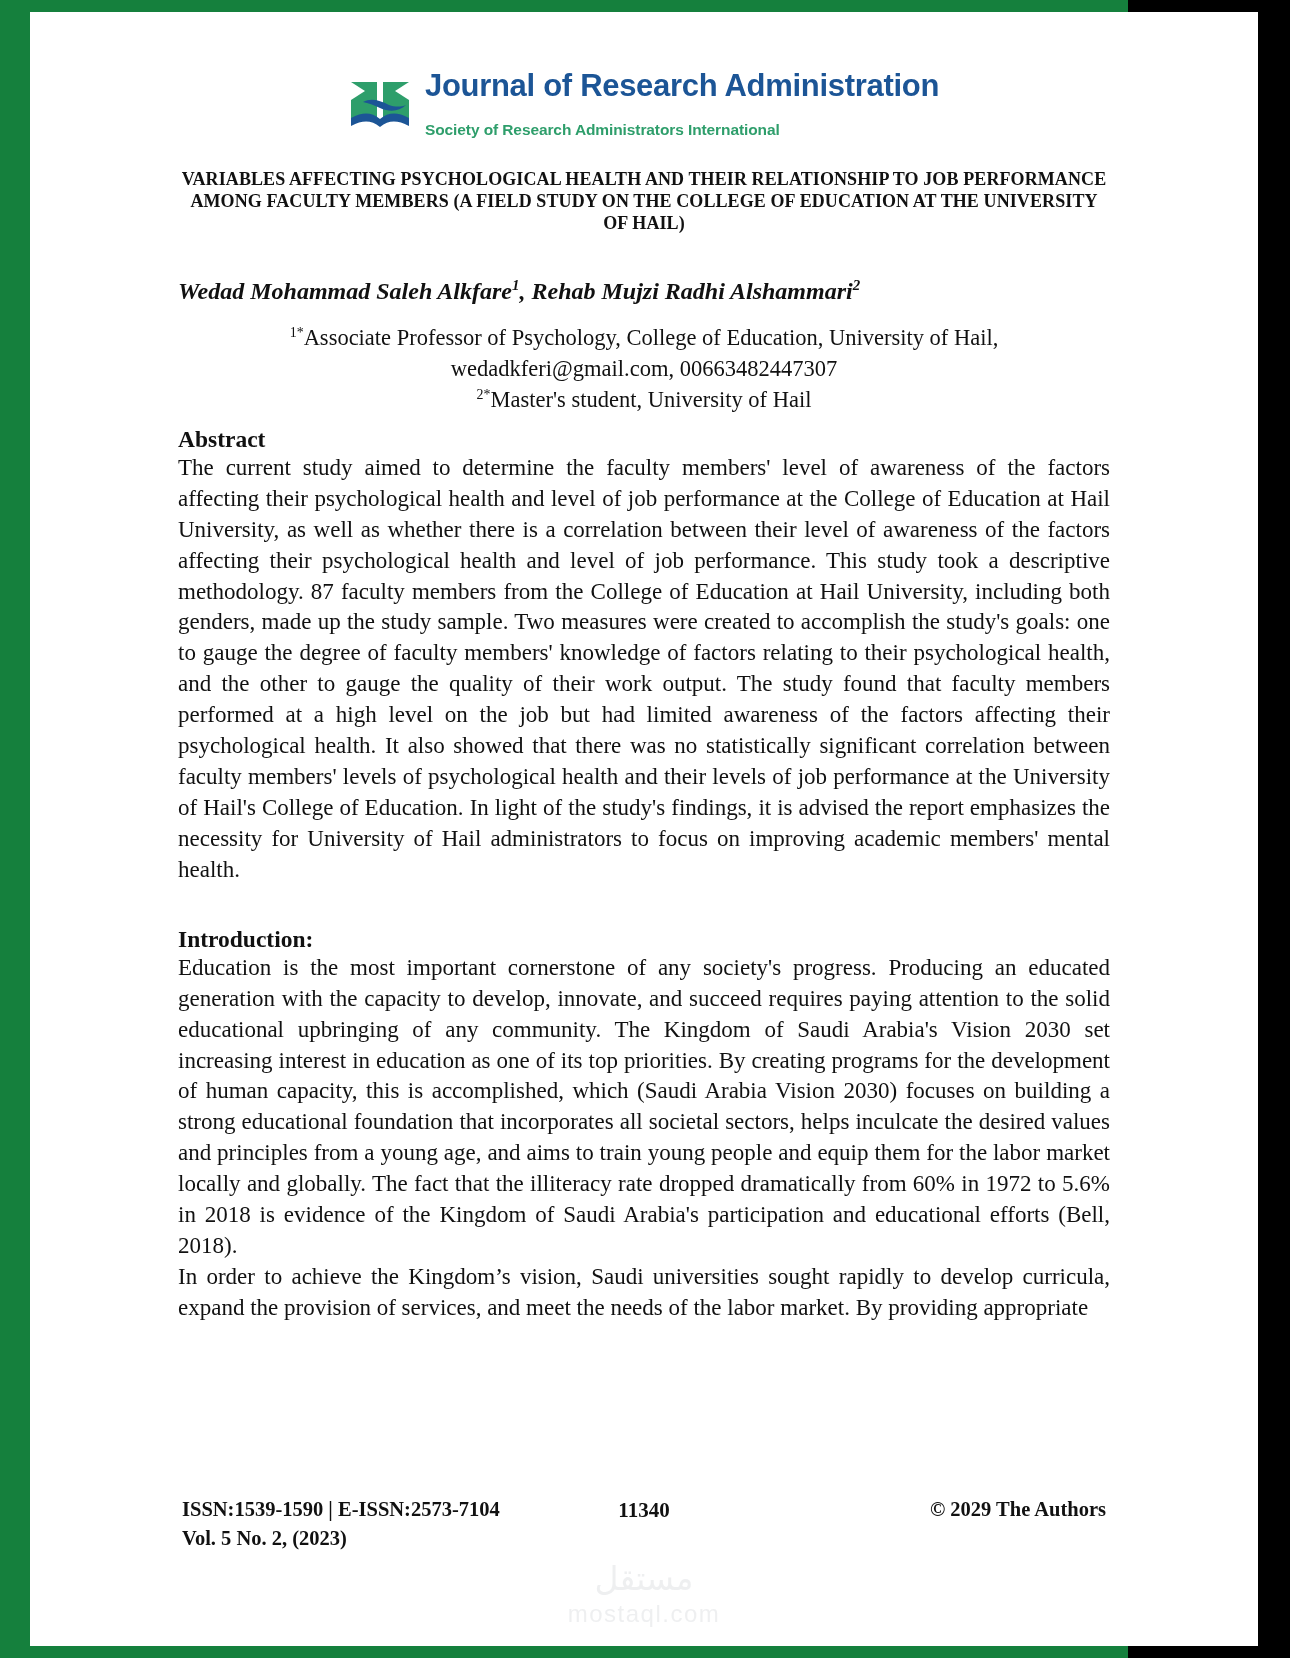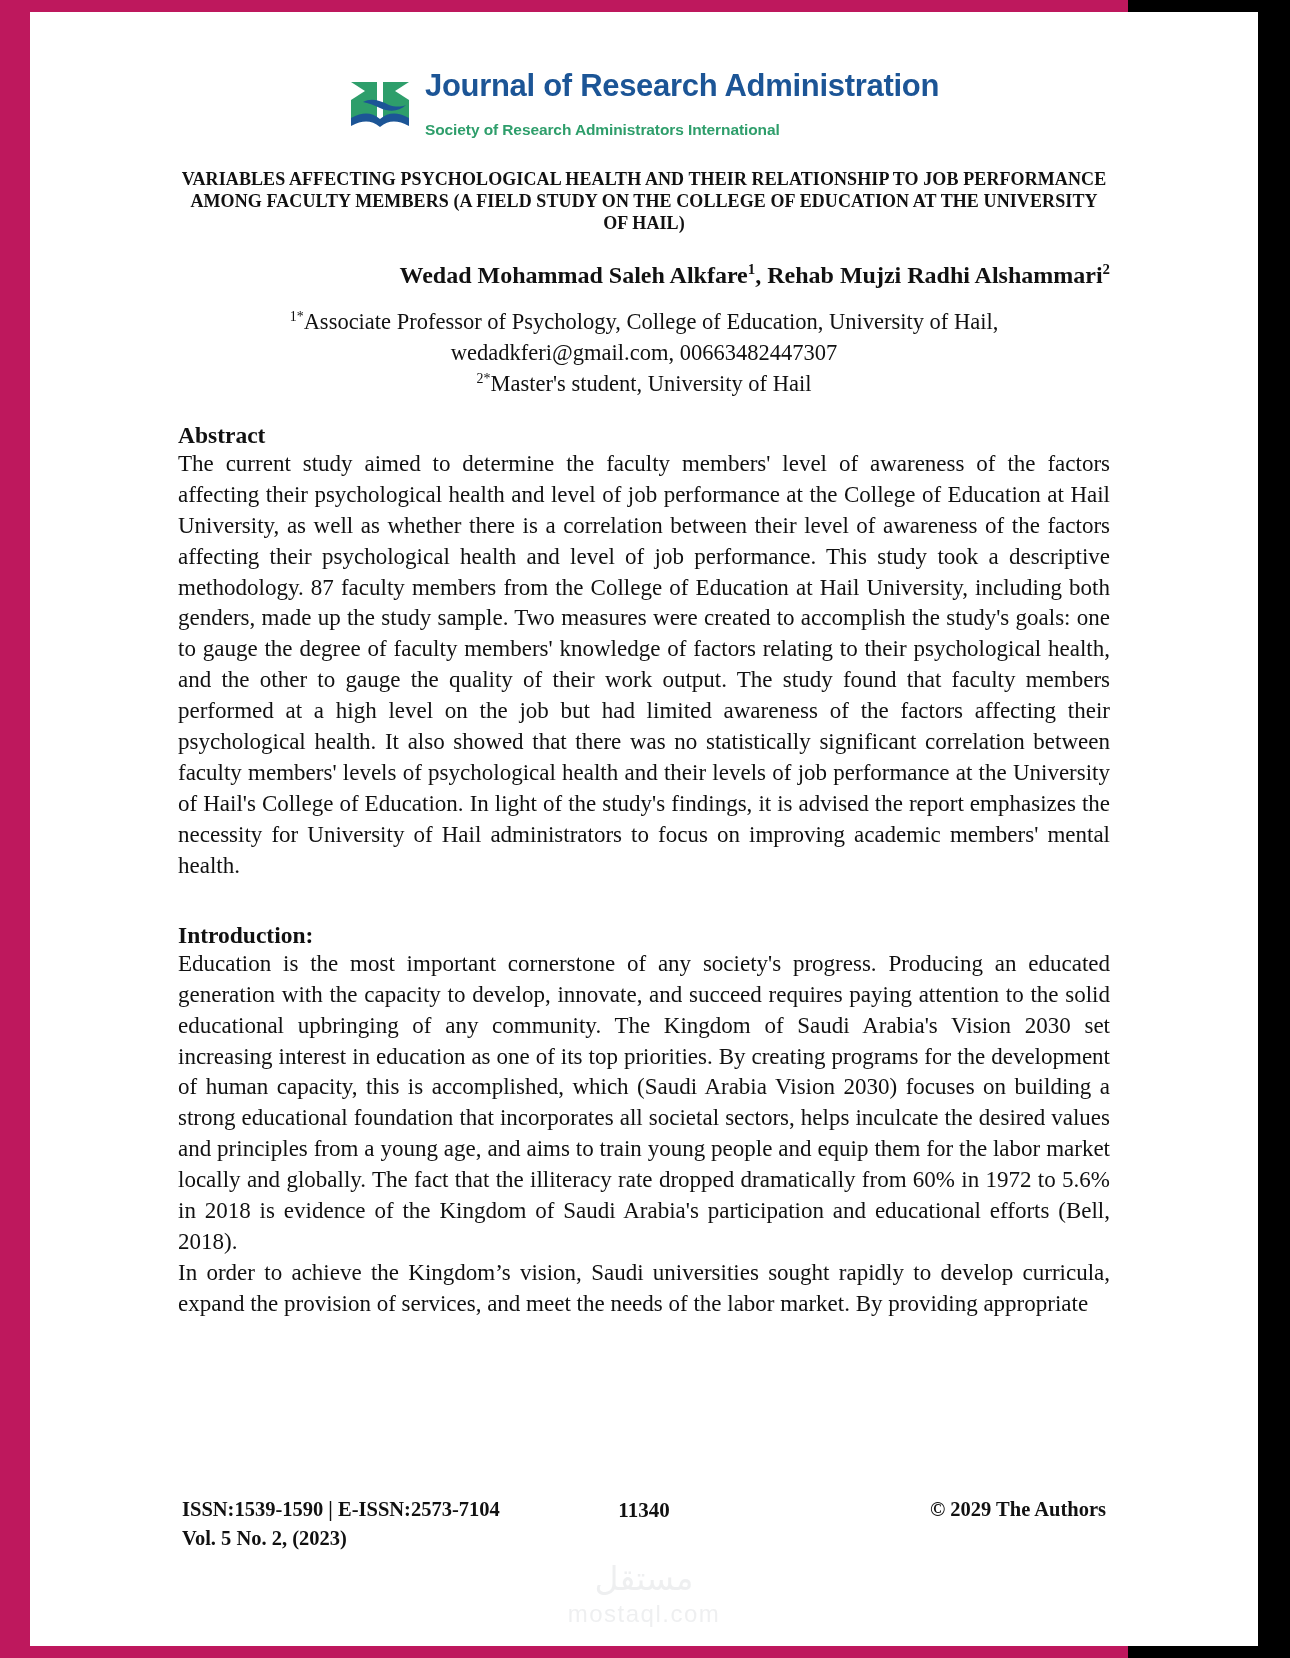--- a/index.html
+++ b/index.html
@@ -12,21 +12,21 @@
     background: #000000;
     font-family: "Liberation Serif", "DejaVu Serif", serif;
     overflow: hidden;
   }
 
   
   .screen {
     position: relative;
     width: 1128px;
     height: 1658px;
-    background: #be185d;
+    background: #15803d;
     box-sizing: border-box;
   }
 
   .page {
     position: absolute;
     left: 30px;
     top: 12px;
     width: 1228px;
     height: 1634px;
     background: #ffffff;
@@ -81,41 +81,42 @@
     margin-top: 30px;
     text-align: center;
     font-weight: bold;
     font-size: 18px;
     line-height: 1.24;
     color: #111;
     letter-spacing: 0.1px;
   }
 
   .authors {
-    margin-top: 28px;
-    text-align: right;
+    margin-top: 44px;
+    text-align: left;
     font-weight: bold;
     font-size: 24px;
     color: #111;
+    font-style: italic;
   }
   .affil {
     text-align: center;
     font-size: 22.5px;
     line-height: 1.37;
     color: #111;
     margin-top: 18px;
   }
   sup {
     font-size: 0.62em;
     vertical-align: super;
     line-height: 0;
   }
 
   .sec-head {
-    margin-top: 22px;
+    margin-top: 10px;
     font-weight: bold;
     font-size: 23.5px;
     color: #111;
     text-align: left;
   }
   .sec-head.spaced {
     margin-top: 40px;
   }
 
   .body-text {

